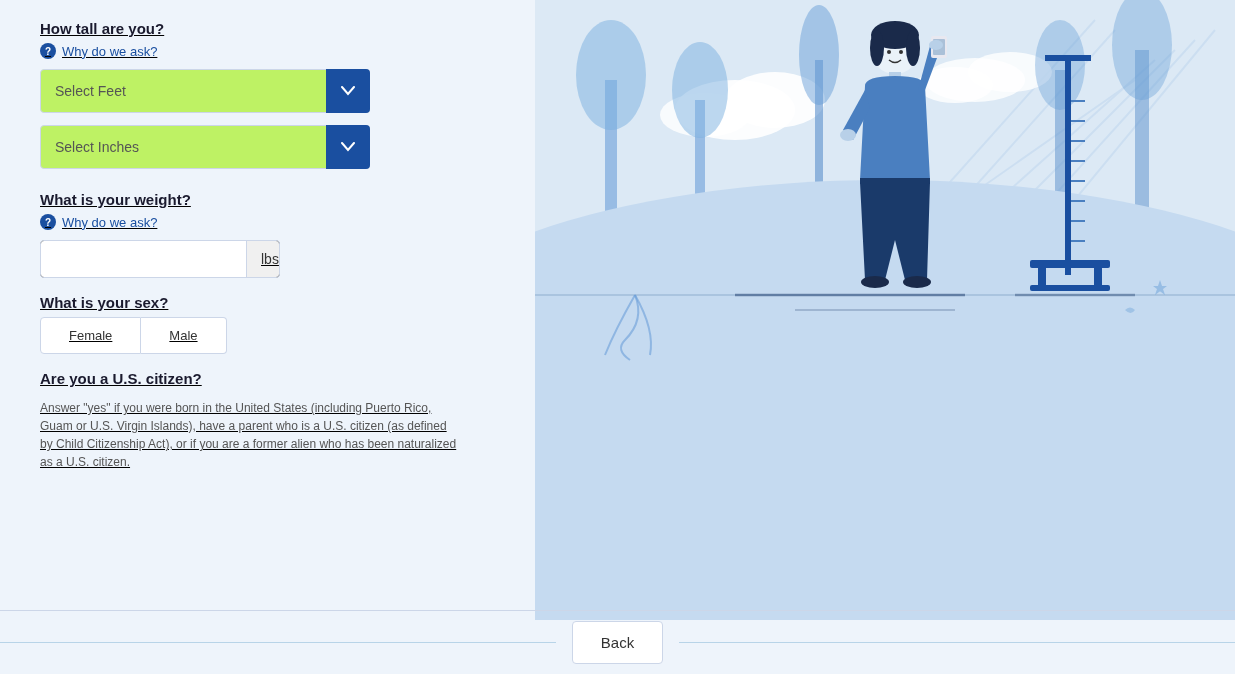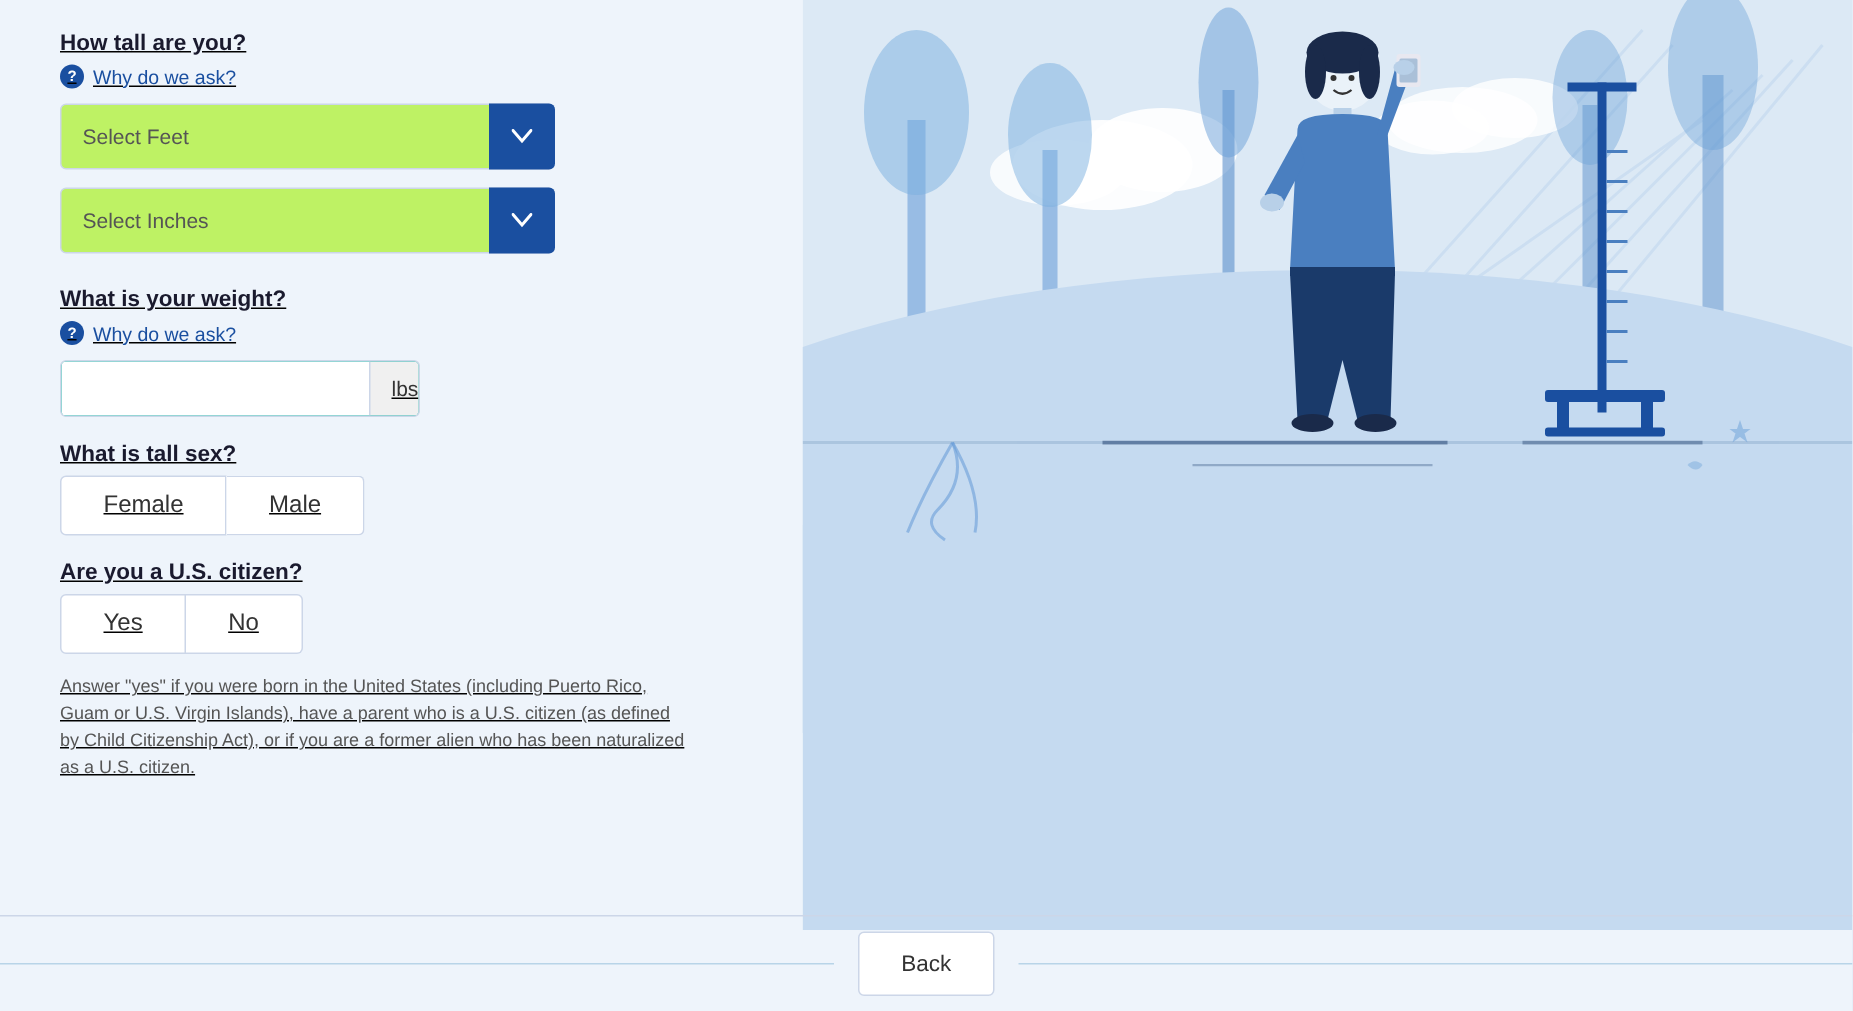--- a/index.html
+++ b/index.html
@@ -121,21 +121,21 @@
       margin-bottom: 16px;
     }
 
     .weight-input-row {
       display: flex;
       align-items: stretch;
       width: 240px;
       border: 1px solid #ccd6e8;
       border-radius: 4px;
       overflow: hidden;
-      background: #14b8a6;
+      background: #000000;
       margin-top: 4px;
     }
 
     .weight-input {
       flex: 1;
       border: none;
       outline: none;
       padding: 10px 12px;
       font-size: 14px;
     }
@@ -156,21 +156,21 @@
 
     .toggle-group {
       display: flex;
       margin-top: 6px;
     }
 
     .toggle-btn {
       padding: 10px 28px;
       border: 1px solid #ccd6e8;
       background: white;
-      font-size: 16px;
+      font-size: 13px;
       color: #333;
       cursor: pointer;
     }
 
     .toggle-btn:first-child {
       border-radius: 4px 0 0 4px;
     }
 
     .toggle-btn:last-child {
       border-radius: 0 4px 4px 0;
@@ -401,33 +401,29 @@
         <span class="help-icon">?</span>
         <span>Why do we ask?</span>
       </a>
       <div class="weight-input-row">
         <input type="number" class="weight-input" placeholder="" style="">
         <div class="weight-unit">lbs</div>
       </div>
     </div>
 
     <div class="sex-section">
-      <div class="section-label">What is tall sex?</div>
+      <div class="section-label">What is your sex?</div>
       <div class="toggle-group">
         <button class="toggle-btn">Female</button>
         <button class="toggle-btn">Male</button>
       </div>
     </div>
 
     <div class="citizen-section">
       <div class="section-label">Are you a U.S. citizen?</div>
-      <div class="toggle-group">
-        <button class="toggle-btn">Yes</button>
-        <button class="toggle-btn">No</button>
-      </div>
       <div class="citizen-note">Answer "yes" if you were born in the United States (including Puerto Rico, Guam or U.S. Virgin Islands), have a parent who is a U.S. citizen (as defined by Child Citizenship Act), or if you are a former alien who has been naturalized as a U.S. citizen.</div>
     </div>
 
   </div>
 
   <div class="bottom-nav">
     <div class="nav-line"></div>
     <button class="btn-back">Back</button>
     <div class="nav-line"></div>
   </div>

